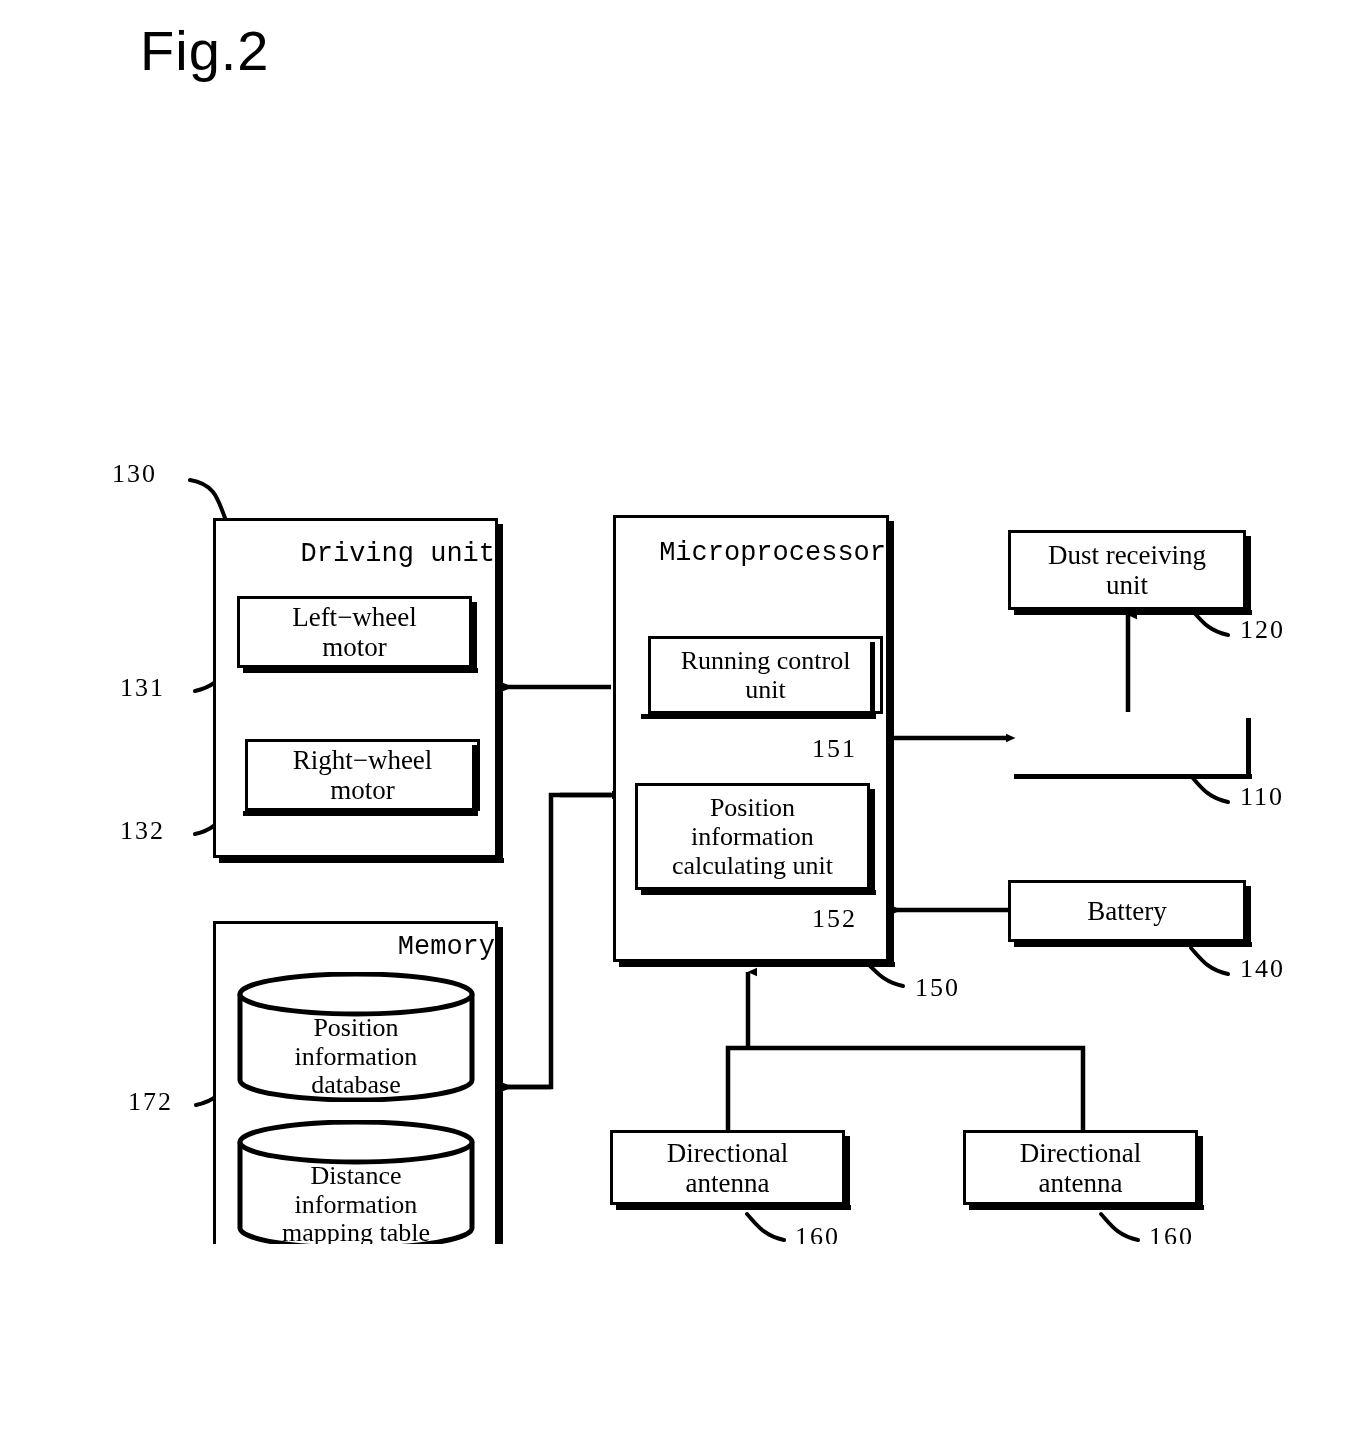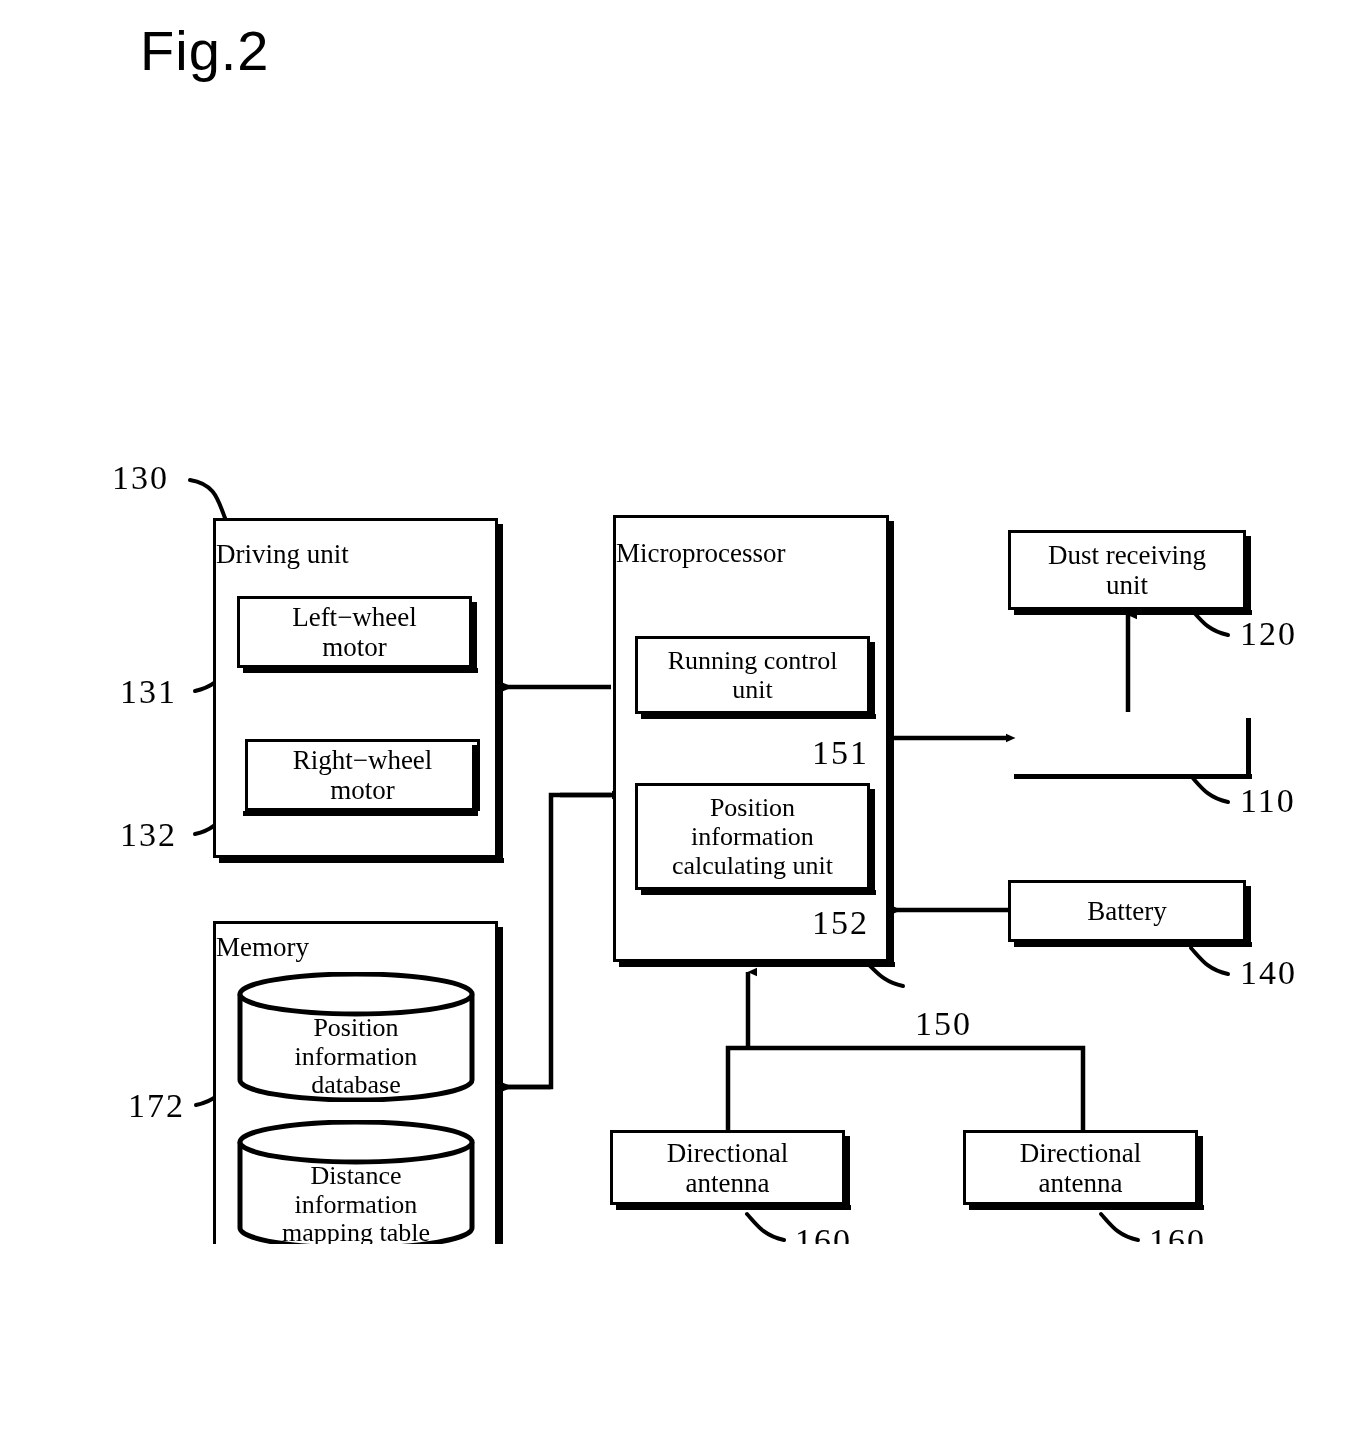--- a/index.html
+++ b/index.html
@@ -37,44 +37,45 @@
     line-height: 1.12;
   }
   .box-shadow {
     position: absolute;
     background: #000;
   }
   .box-title {
     position: absolute;
     left: 0;
     right: 0;
-    text-align: left;
+    text-align: right;
     font-size: 27px;
     white-space: nowrap;
+    font-family: Liberation Mono, monospace;
   }
   .box-label {
     position: absolute;
     left: 0;
     right: 0;
     top: 50%;
     transform: translateY(-50%);
     text-align: center;
     font-size: 27px;
     padding: 0 4px;
   }
   .inner-box {
     position: absolute;
     box-sizing: border-box;
     border: 3px solid #000;
     background: #fff;
   }
   
   .refnum {
     position: absolute;
-    font-size: 34px;
+    font-size: 26px;
     letter-spacing: 2px;
     white-space: nowrap;
     font-family: "Liberation Serif", "DejaVu Serif", serif;
   }
   
   .cyl {
     position: absolute;
   }
   .cyl svg { display: block; }
   .cyl-text {
@@ -174,21 +175,21 @@
   <div class="box-shadow" style="left:219px; top:858px; width:285px; height:5px;"></div>
   <div class="box-shadow" style="left:498px; top:524px; width:5px; height:339px;"></div>
 
   <div class="refnum" style="left:112px; top:459px;">130</div>
   <div class="refnum" style="left:120px; top:673px;">131</div>
   <div class="refnum" style="left:120px; top:816px;">132</div>
 
   <div class="box" style="left:613px; top:515px; width:276px; height:447px;">
     <div class="box-title" style="top:20px;">Microprocessor</div>
 
-    <div class="inner-box" style="left:19px; top:118px; width:235px; height:78px;">
+    <div class="inner-box" style="left:32px; top:118px; width:235px; height:78px;">
       <div class="box-label" style="font-size:26px;">
         <span>Running control</span><br>
         <span>unit</span>
       </div>
     </div>
     <div class="box-shadow" style="left:25px; top:196px; width:235px; height:5px;"></div>
     <div class="box-shadow" style="left:254px; top:124px; width:5px; height:77px;"></div>
 
     <div class="inner-box" style="left:19px; top:265px; width:235px; height:107px;">
       <div class="box-label" style="font-size:26px;">
@@ -198,21 +199,21 @@
       </div>
     </div>
     <div class="box-shadow" style="left:25px; top:372px; width:235px; height:5px;"></div>
     <div class="box-shadow" style="left:254px; top:271px; width:5px; height:106px;"></div>
   </div>
   <div class="box-shadow" style="left:619px; top:962px; width:276px; height:5px;"></div>
   <div class="box-shadow" style="left:889px; top:521px; width:5px; height:446px;"></div>
 
   <div class="refnum" style="left:812px; top:734px;">151</div>
   <div class="refnum" style="left:812px; top:904px;">152</div>
-  <div class="refnum" style="left:915px; top:973px;margin-top:32px;">150</div>
+  <div class="refnum" style="left:915px; top:973px;">150</div>
 
   <div class="box" style="left:213px; top:921px; width:285px; height:341px;">
     <div class="box-title" style="top:8px;">Memory</div>
 
     <div class="cyl" style="left:20px; top:48px; width:240px; height:130px;">
       <svg width="240" height="130" viewBox="0 0 240 130" xmlns="http://www.w3.org/2000/svg">
         <path d="M4,22 L4,108 A116,20 0 0,0 236,108 L236,22" fill="#fff" stroke="#000" stroke-width="5"></path>
         <ellipse cx="120" cy="22" rx="116" ry="20" fill="#fff" stroke="#000" stroke-width="5"></ellipse>
       </svg>
       <div class="cyl-text" style="top:42px;">

